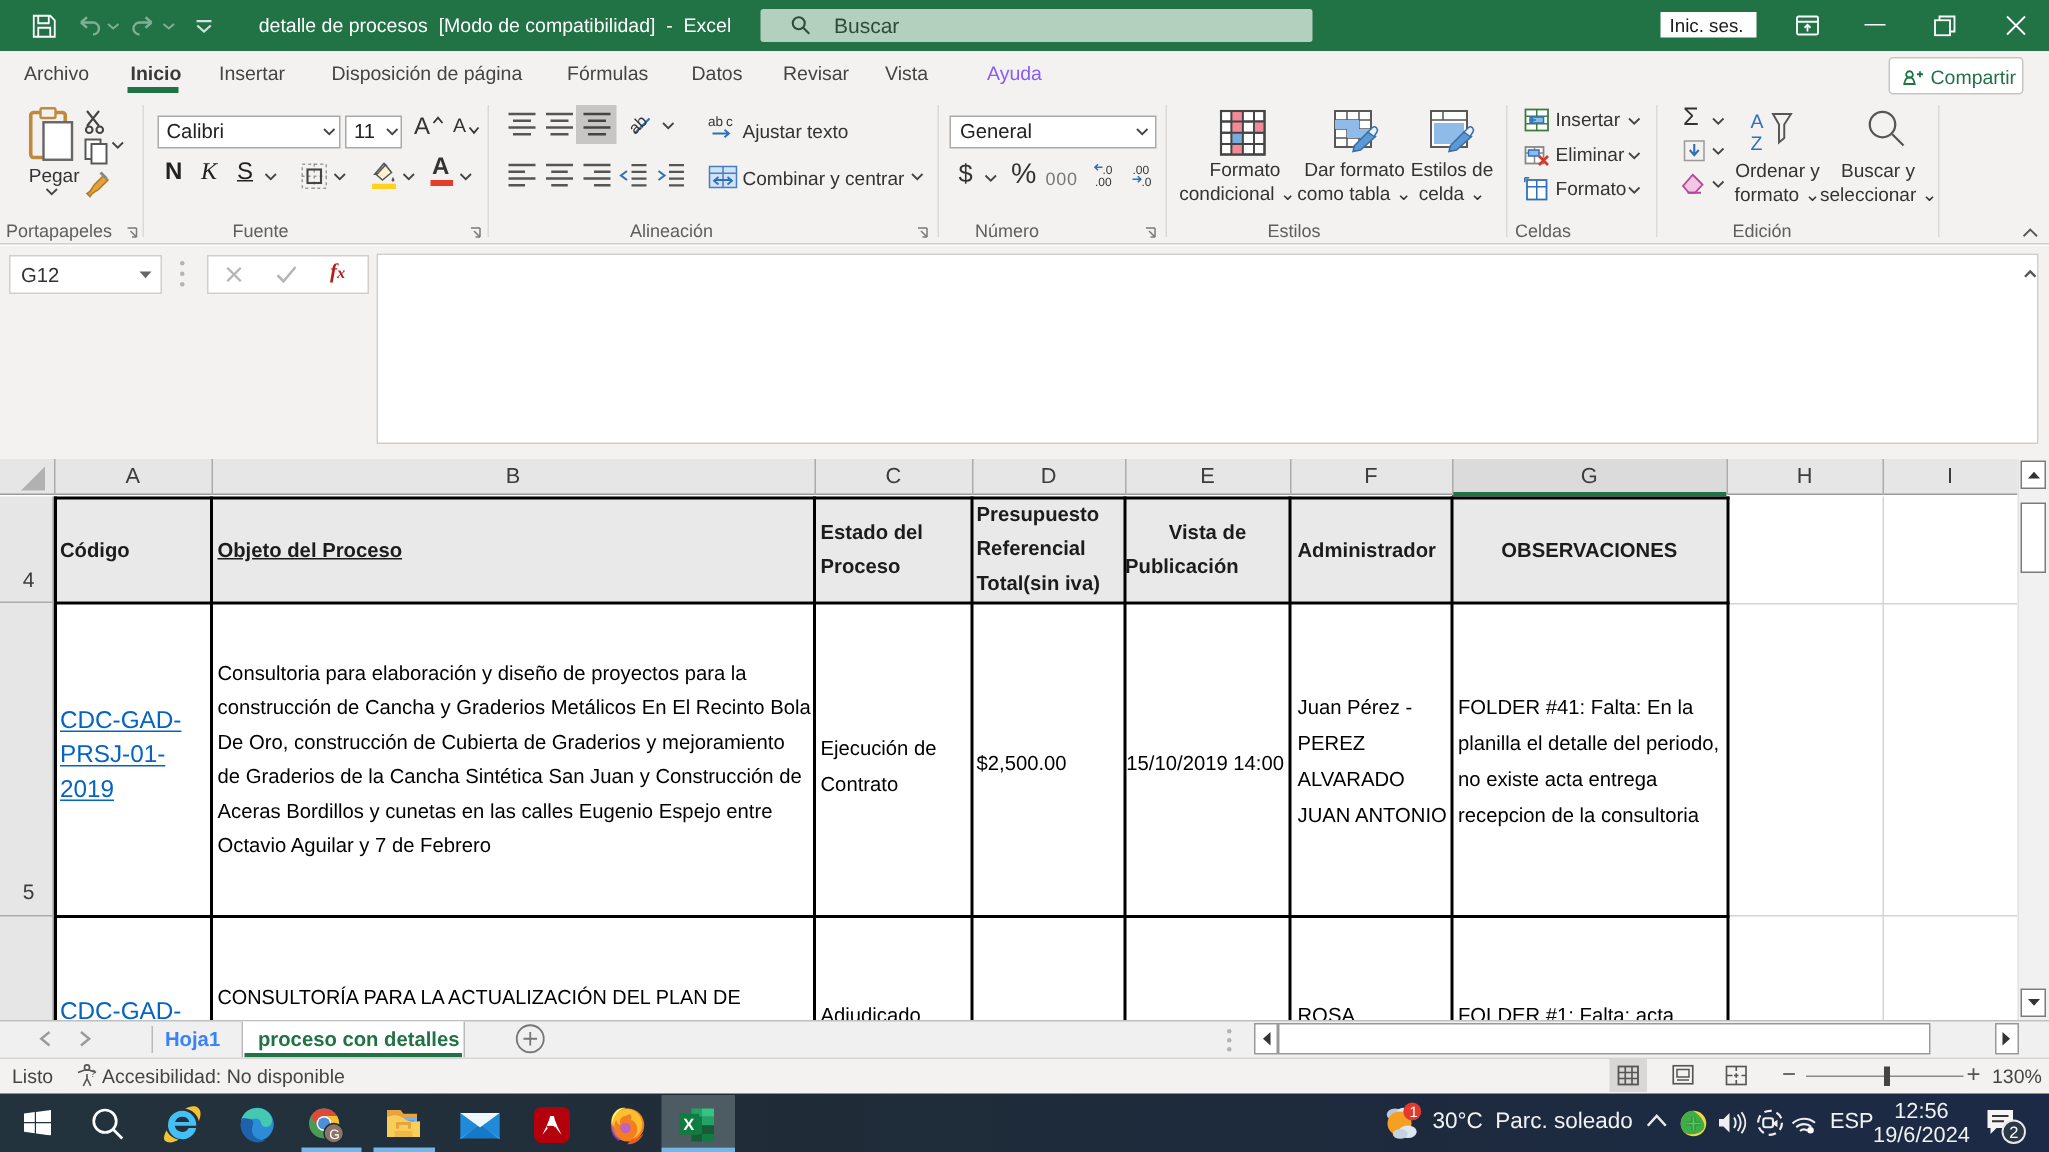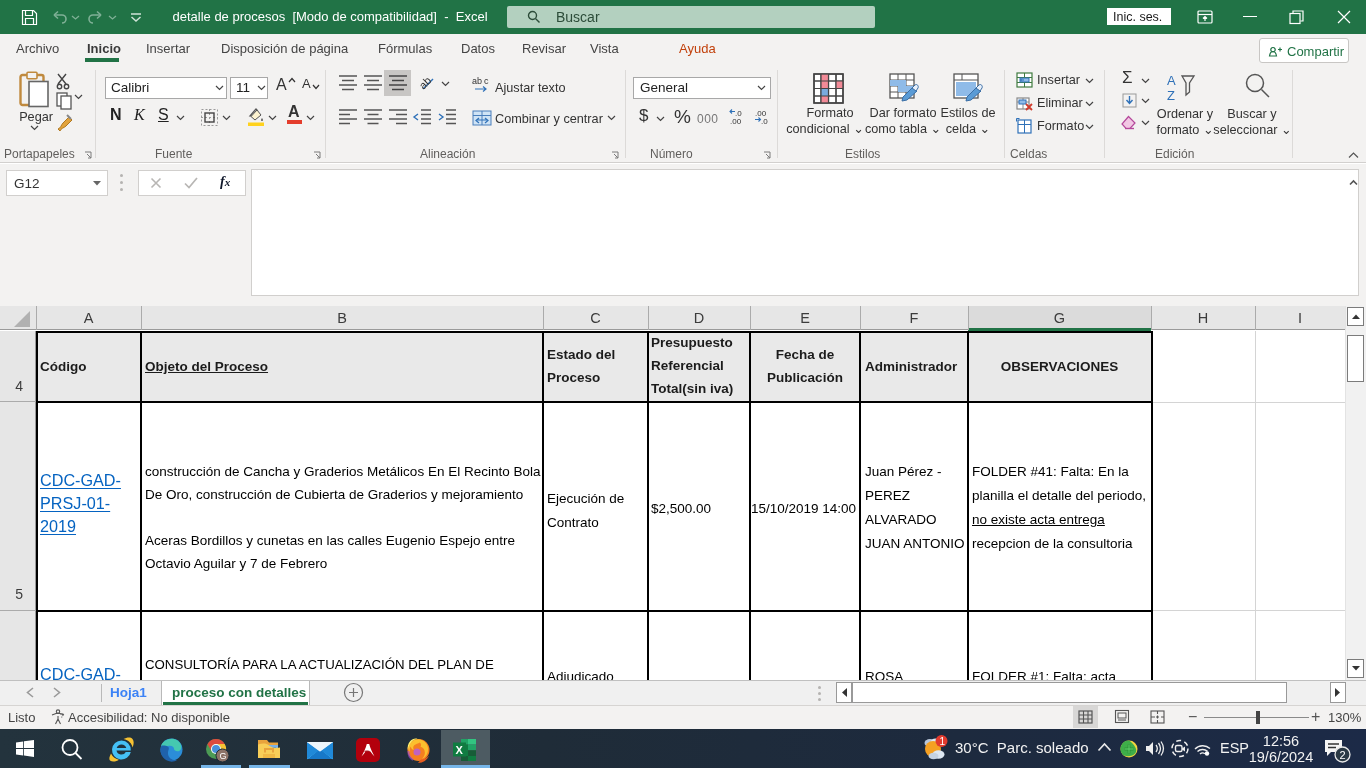--- a/index.html
+++ b/index.html
@@ -69,21 +69,21 @@
 <div class="ab" style="left:0;top:34px;width:1366px;height:30px;background:#f3f2f1;"></div>
 <div class="ab" style="left:16px;top:41px;font-size:13px;color:#444;">Archivo</div>
 <div class="ab" style="left:87px;top:41px;font-size:13px;color:#3a3a3a;font-weight:bold;">Inicio</div>
 <div class="ab" style="left:85px;top:58px;width:34px;height:4px;background:#217346;"></div>
 <div class="ab" style="left:146px;top:41px;font-size:13px;color:#444;">Insertar</div>
 <div class="ab" style="left:221px;top:41px;font-size:13px;color:#444;">Disposición de página</div>
 <div class="ab" style="left:378px;top:41px;font-size:13px;color:#444;">Fórmulas</div>
 <div class="ab" style="left:461px;top:41px;font-size:13px;color:#444;">Datos</div>
 <div class="ab" style="left:522px;top:41px;font-size:13px;color:#444;">Revisar</div>
 <div class="ab" style="left:590px;top:41px;font-size:13px;color:#444;">Vista</div>
-<div class="ab" style="left:679px;top:41px;font-size:13px;color:#c2410c;">Ayuda</div>
+<div class="ab" style="left:658px;top:41px;font-size:13px;color:#8b5cf6;">Ayuda</div>
 <div class="ab" style="left:1259px;top:38px;width:90px;height:25px;background:#fff;border:1px solid #c8c6c4;border-radius:3px;"></div>
 <svg class="ab" style="left:1268px;top:43px;" width="15" height="15" viewBox="0 0 15 15">
       <path d="M5 4.5a2.2 2.2 0 1 0 .01 0z" fill="none" stroke="#217346" stroke-width="1.2"></path>
       <path d="M1.5 13c.5-3 2-4.5 3.5-4.5S8 10 8.5 13z" fill="none" stroke="#217346" stroke-width="1.2"></path>
       <path d="M10 6.5h4M12 4.5v4" stroke="#217346" stroke-width="1.2"></path>
     </svg>
 <div class="ab" style="left:1287px;top:44px;font-size:13px;color:#217346;">Compartir</div>
 
 <div class="ab" style="left:0;top:64px;width:1366px;height:99px;background:#f3f2f1;border-bottom:1px solid #d2d0ce;"></div>
 <div class="ab" style="left:95px;top:70px;width:1px;height:88px;background:#dcdad8;"></div>
@@ -369,21 +369,21 @@
 <div class="ab" style="left:120px;top:174px;width:3px;height:3px;background:#b5b3b1;border-radius:50%;"></div>
 <div class="ab" style="left:120px;top:181px;width:3px;height:3px;background:#b5b3b1;border-radius:50%;"></div>
 <div class="ab" style="left:120px;top:188px;width:3px;height:3px;background:#b5b3b1;border-radius:50%;"></div>
 <div class="ab" style="left:138px;top:170px;width:108px;height:26px;background:#fff;border:1px solid #d1cfcd;"></div>
 <svg class="ab" style="left:150px;top:177px;" width="12" height="12" viewBox="0 0 12 12">
       <path d="M1.5 1.5l9 9M10.5 1.5l-9 9" stroke="#b8b6b4" stroke-width="1.6"></path>
     </svg>
 <svg class="ab" style="left:184px;top:177px;" width="14" height="12" viewBox="0 0 14 12">
       <path d="M1 6.5l4 4L13 1" fill="none" stroke="#b8b6b4" stroke-width="1.7"></path>
     </svg>
-<div class="ab" style="left:220px;top:174px;font-size:14px;font-style:italic;font-family:'Liberation Serif',serif;color:#0f172a;font-weight:bold;">f<span style="font-size:11px;">x</span></div>
+<div class="ab" style="left:220px;top:174px;font-size:14px;font-style:italic;font-family:'Liberation Serif',serif;color:#b91c1c;font-weight:bold;">f<span style="font-size:11px;">x</span></div>
 <div class="ab" style="left:251px;top:169px;width:1108px;height:127px;background:#fff;border:1px solid #d1cfcd;"></div>
 <svg class="ab" style="left:1349px;top:179px;" width="9" height="7" viewBox="0 0 9 7">
       <path d="M1 5.5L4.5 2 8 5.5" fill="none" stroke="#555" stroke-width="1.6"></path>
     </svg>
 
 <div class="ab" style="left:0;top:306px;width:1366px;height:374px;background:#fff;"></div>
 
 <div class="ab" style="left:0;top:306px;width:1345px;height:24px;background:#e6e6e6;border-bottom:1px solid #9a9a9a;"></div>
 <div class="ab" style="left:968px;top:306px;width:183px;height:24px;background:#dbdbdb;"></div>
 <svg class="ab" style="left:13px;top:310px;" width="18" height="18" viewBox="0 0 18 18">
@@ -433,43 +433,45 @@
 <div class="ab" style="left:967px;top:331px;width:2px;height:349px;background:#000;"></div>
 <div class="ab" style="left:1151px;top:331px;width:2px;height:349px;background:#000;"></div>
 
 <div class="cellline hb" style="left:40px;top:359px;">Código</div>
 <div class="cellline hb" style="left:145px;top:359px;text-decoration:underline;">Objeto del Proceso</div>
 <div class="cellline hb" style="left:547px;top:347px;">Estado del</div>
 <div class="cellline hb" style="left:547px;top:370px;">Proceso</div>
 <div class="cellline hb" style="left:651px;top:335px;">Presupuesto</div>
 <div class="cellline hb" style="left:651px;top:358px;">Referencial</div>
 <div class="cellline hb" style="left:651px;top:381px;">Total(sin iva)</div>
-<div class="cellline hb" style="left:750px;top:347px;width:110px;text-align:center;">Fecha de</div>
-<div class="cellline hb" style="left:750px;top:370px;width:110px;text-align:center;">Publicación</div>
+<div class="cellline hb" style="left:750px;top:347px;width:110px;text-align:center;">Vista de</div>
+<div class="cellline hb" style="left:750px;top:370px;width:110px;text-align:left;">Publicación</div>
 <div class="cellline hb" style="left:865px;top:359px;">Administrador</div>
 <div class="cellline hb" style="left:968px;top:359px;width:183px;text-align:center;">OBSERVACIONES</div>
 
 <div class="cellline lnk" style="left:40px;top:471px;">CDC-GAD-</div>
 <div class="cellline lnk" style="left:40px;top:494px;">PRSJ-01-</div>
 <div class="cellline lnk" style="left:40px;top:517px;">2019</div>
+<div class="cellline ct" style="left:145px;top:441px;">Consultoria para elaboración y diseño de proyectos para la</div>
 <div class="cellline ct" style="left:145px;top:464px;">construcción de Cancha y Graderios Metálicos En El Recinto Bola</div>
 <div class="cellline ct" style="left:145px;top:487px;">De Oro, construcción de Cubierta de Graderios y mejoramiento</div>
+<div class="cellline ct" style="left:145px;top:510px;">de Graderios de la Cancha Sintética San Juan y Construcción de</div>
 <div class="cellline ct" style="left:145px;top:533px;">Aceras Bordillos y cunetas en las calles Eugenio Espejo entre</div>
 <div class="cellline ct" style="left:145px;top:556px;">Octavio Aguilar y 7 de Febrero</div>
 <div class="cellline ct" style="left:547px;top:491px;">Ejecución de</div>
 <div class="cellline ct" style="left:547px;top:515px;">Contrato</div>
 <div class="cellline ct" style="left:651px;top:501px;">$2,500.00</div>
 <div class="cellline ct" style="left:750px;top:501px;width:106px;text-align:right;">15/10/2019 14:00</div>
 <div class="cellline ct" style="left:865px;top:464px;">Juan Pérez -</div>
 <div class="cellline ct" style="left:865px;top:488px;">PEREZ</div>
 <div class="cellline ct" style="left:865px;top:512px;">ALVARADO</div>
 <div class="cellline ct" style="left:865px;top:536px;">JUAN ANTONIO</div>
 <div class="cellline ct" style="left:972px;top:464px;">FOLDER #41: Falta: En la</div>
 <div class="cellline ct" style="left:972px;top:488px;">planilla el detalle del periodo,</div>
-<div class="cellline ct" style="left:972px;top:512px;text-decoration:underline;">no existe acta entrega</div>
+<div class="cellline ct" style="left:972px;top:512px;">no existe acta entrega</div>
 <div class="cellline ct" style="left:972px;top:536px;">recepcion de la consultoria</div>
 
 <div class="cellline lnk" style="left:40px;top:665px;">CDC-GAD-</div>
 <div class="cellline ct" style="left:145px;top:657px;transform:scaleX(0.98);transform-origin:0 0;">CONSULTORÍA PARA LA ACTUALIZACIÓN DEL PLAN DE</div>
 <div class="cellline ct" style="left:547px;top:669px;">Adjudicado</div>
 <div class="cellline ct" style="left:865px;top:669px;">ROSA</div>
 <div class="cellline ct" style="left:972px;top:669px;">FOLDER #1: Falta: acta</div>
 
 <div class="ab" style="left:1345px;top:306px;width:21px;height:374px;background:#f1f1f1;border-left:1px solid #e3e3e3;"></div>
 <div class="ab" style="left:1347px;top:307px;width:17px;height:19px;background:#fff;border:1px solid #7b7b7b;"></div>

